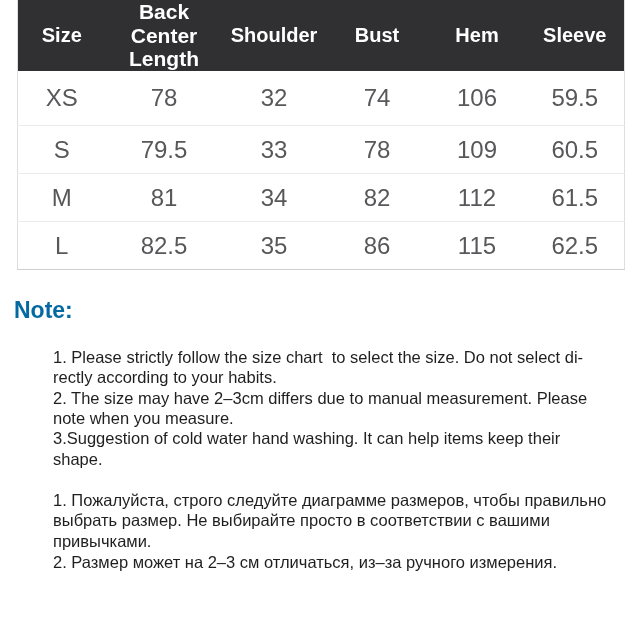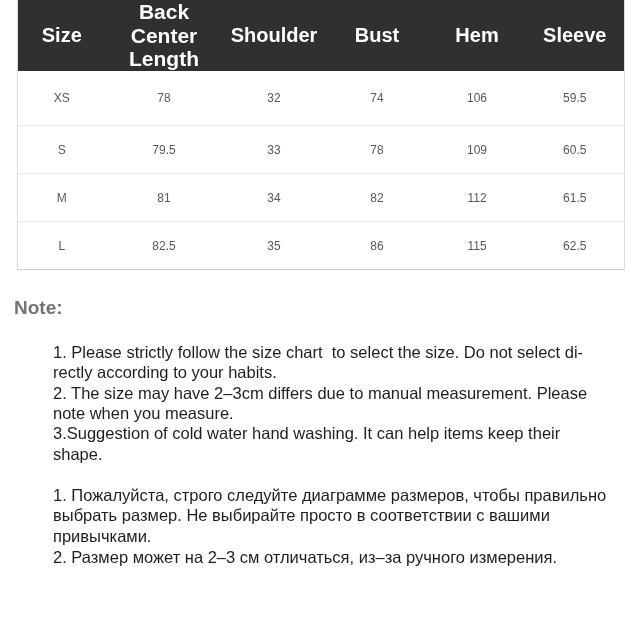--- a/index.html
+++ b/index.html
@@ -23,38 +23,38 @@
     font-weight:700;
     height:64px;
     line-height:1.12;
     text-align:center;
     vertical-align:middle;
     padding:0 2px;
   }
   .size-table thead th.small-head { font-size:21px; }
   .size-table tbody td {
     height:48px;
-    font-size:12px;
+    font-size:24px;
     color:#58585b;
     text-align:center;
     vertical-align:middle;
     border-bottom:1px solid #ececec;
     background:#ffffff;
     margin-top:47px;
   }
   .size-table tbody tr:first-child td { height:55px; }
   .size-table tbody tr:last-child td { border-bottom:none; }
 
   
   .notes { padding:0 10px 0 14px; }
   .note-heading-en {
     margin-top:27px;
-    font-size:19px;
+    font-size:23px;
     font-weight:700;
-    color:#737373;
+    color:#0369a1;
   }
   .note-body {
     white-space:pre-wrap;
     font-size:16.5px;
     color:#1f1f1f;
     margin-left:39px;
   }
   .note-body-en { margin-top:23px; line-height:20.3px; }
   .note-heading-ru {
     margin-top:19px;

